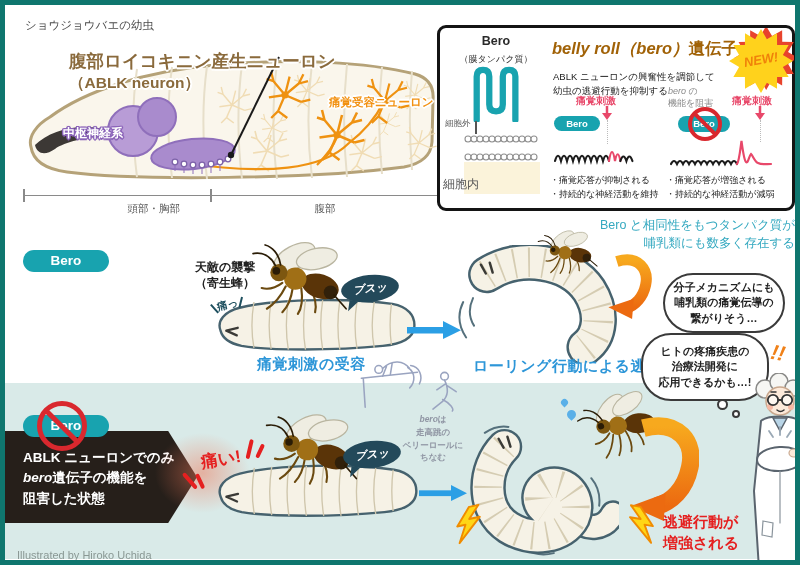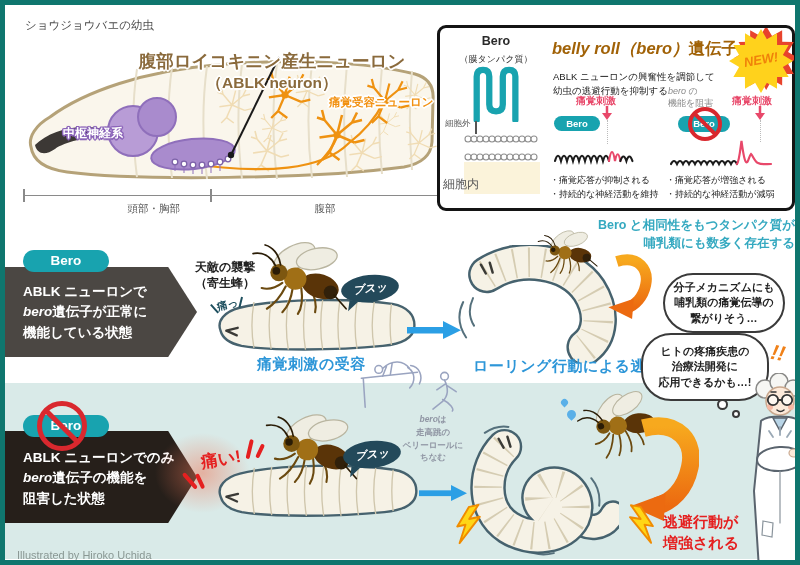--- a/index.html
+++ b/index.html
@@ -101,21 +101,21 @@
           <circle cx="203" cy="119" r="2.8"></circle>
           <circle cx="211" cy="116" r="2.8"></circle>
       </g>
       <path d="M158,122 v6 M167,124 v6 M176,125 v6 M185,125 v6 M194,124 v6 M203,122 v6" stroke="#8f6fbb" stroke-width="1"></path>
     </g>
     <line x1="262" y1="14" x2="214" y2="112" stroke="#1a1a1a" stroke-width="2"></line>
     <circle cx="214" cy="112" r="3.2" fill="#1a1a1a"></circle>
     <path d="M18,102 C32,88 60,80 86,86 C70,97 48,98 38,106 C28,113 20,111 18,102 Z" fill="#3c3835"></path>
   </svg>
 
-  <div class="abs ow" style="left:92px;top:44px;width:350px;text-align:center;color:#8a6a3c;font-weight:900">
+  <div class="abs ow" style="left:64px;top:44px;width:350px;color:#8a6a3c;font-weight:900">
     <div style="font-size:17.5px">腹部ロイコキニン産生ニューロン</div>
     <div style="font-size:15.5px">（ABLK neuron）</div>
   </div>
   <div class="abs" style="left:58px;top:120px;font-size:12px;font-weight:800;color:#fff;text-shadow:-1.5px 0 0 #8a63b8,1.5px 0 0 #8a63b8,0 -1.5px 0 #8a63b8,0 1.5px 0 #8a63b8,-1px -1px 0 #8a63b8,1px 1px 0 #8a63b8,1px -1px 0 #8a63b8,-1px 1px 0 #8a63b8">中枢神経系</div>
   <div class="abs ow" style="left:324px;top:90px;font-size:11.5px;font-weight:800;color:#f29111">痛覚受容ニューロン</div>
 
   <div class="abs" style="left:18px;top:190px;width:416px;border-top:1.5px solid #8a8a8a"></div>
   <div class="abs" style="left:18px;top:184px;width:1.5px;height:13px;background:#8a8a8a"></div>
   <div class="abs" style="left:205px;top:184px;width:1.5px;height:13px;background:#8a8a8a"></div>
   <div class="abs" style="left:432px;top:184px;width:1.5px;height:13px;background:#8a8a8a"></div>
@@ -208,34 +208,27 @@
     <svg class="abs" style="left:228px;top:110px" width="112" height="34" viewBox="0 0 112 34">
       <path d="M3,26 c2,-4 4,-4 6,0 c2,-4 4,-4 6,0 c2,-4 4,-4 6,0 c2,-4 4,-4 6,0 c2,-4 4,-4 6,0 c2,-4 4,-4 6,0 c2,-4 4,-4 6,0 c2,-4 4,-4 6,0 c2,-4 4,-4 6,0 c2,-4 4,-4 6,0 c2,-4 4,-4 6,0" stroke="#1c1c1c" stroke-width="2.2" fill="none" stroke-linecap="round"></path>
       <path d="M69,26 C71,24 72,14 73.5,3 C75,14 76,22 78,24 C80,26 81,18 83,16 C85,18 87,24 90,25 C94,27 98,26 103,26" stroke="#e8486a" stroke-width="2.2" fill="none" stroke-linecap="round"></path>
     </svg>
     <div class="bullet abs" style="left:226px;top:146px">
       <div>・痛覚応答が増強される</div>
       <div>・持続的な神経活動が減弱</div>
     </div>
   </div>
 
-  <div class="abs" style="left:545px;top:212px;width:245px;text-align:right;font-size:12.5px;font-weight:700;color:#35a9c0;line-height:1.4">
+  <div class="abs" style="left:545px;top:212px;width:245px;text-align:right;font-size:12.5px;font-weight:400;color:#35a9c0;line-height:1.4">
     <div>Bero と相同性をもつタンパク質が</div>
     <div>哺乳類にも数多く存在する</div>
   </div>
 
   <div class="abs" style="left:0;top:378px;width:800px;height:176px;background:#d9eae8"></div>
 
-  <div class="chev abs" style="left:0;top:262px;width:192px;height:90px;background:#4b4743">
-    <div class="gene-state abs" style="left:18px;top:15px">
-      <div>ABLK ニューロンで</div>
-      <div><i>bero</i><span>遺伝子が正常に</span></div>
-      <div>機能している状態</div>
-    </div>
-  </div>
   <div class="pill abs" style="left:18px;top:245px;width:86px;height:22px;font-size:13.5px;line-height:22px">Bero</div>
 
   <div class="abs" style="left:190px;top:254px;font-size:12px;font-weight:bold;color:#222;line-height:1.35">
     <div>天敵の襲撃</div>
     <div>（寄生蜂）</div>
   </div>
 
   <svg class="abs" style="left:206px;top:286px" width="210" height="64" viewBox="0 0 220 64">
       <use href="#larva-straight"></use>
     </svg>

